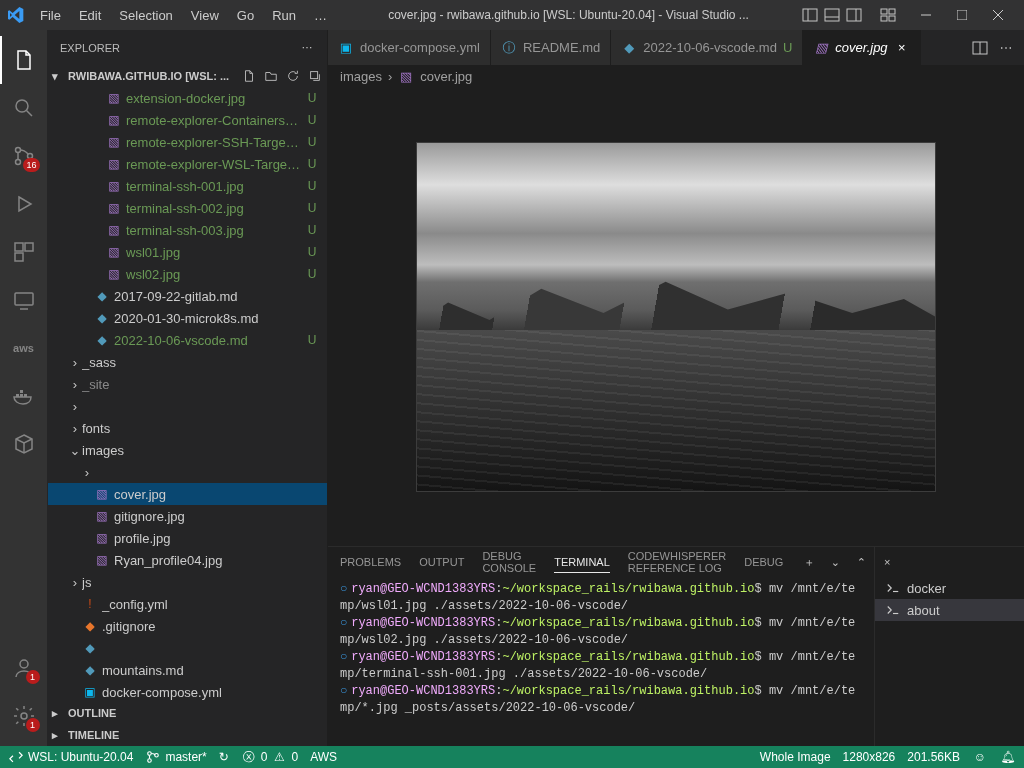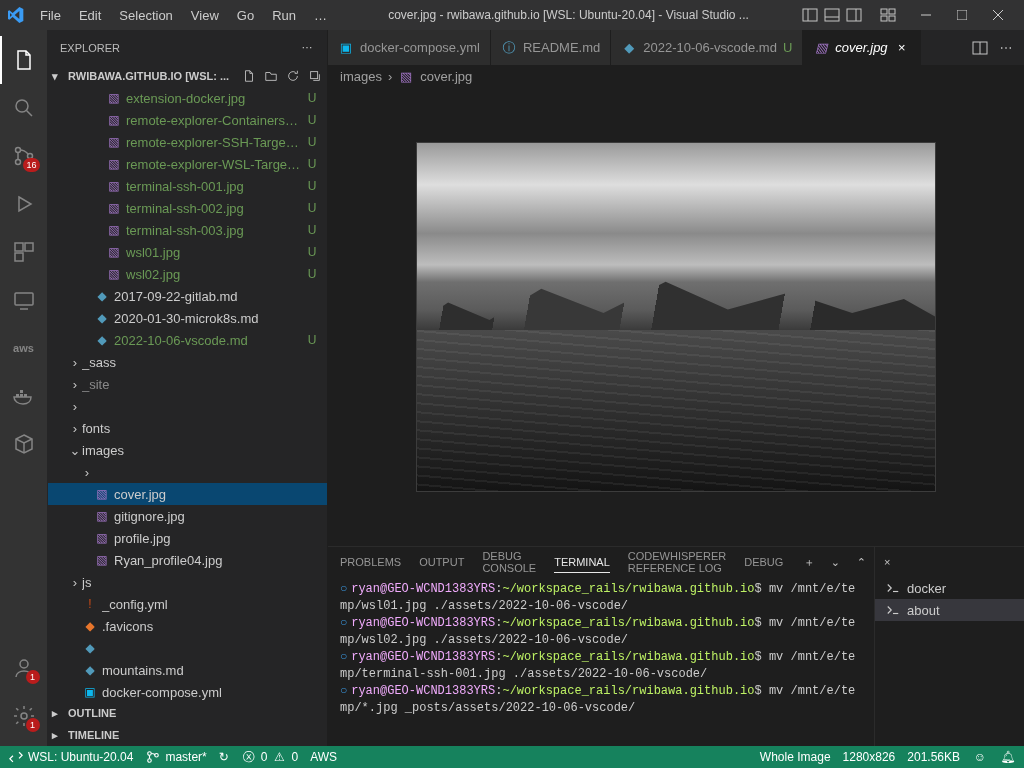--- a/index.html
+++ b/index.html
@@ -539,21 +539,21 @@
             <span style="color:#cb4b16">!</span>
           </span>
           <span class="label">_config.yml</span>
         </div>
         <div class="tree-row">
           <span class="indent" style="width: 20px;"></span>
           <span class="chev"></span>
           <span class="ficon">
             <span style="color:#e8762c">◆</span>
           </span>
-          <span class="label">.favicons</span>
+          <span class="label">.gitignore</span>
         </div>
         <div class="tree-row">
           <span class="indent" style="width: 20px;"></span>
           <span class="chev"></span>
           <span class="ficon">
             <span style="color:#519aba">◆</span>
           </span>
         </div>
         <div class="tree-row">
           <span class="indent" style="width: 20px;"></span>

